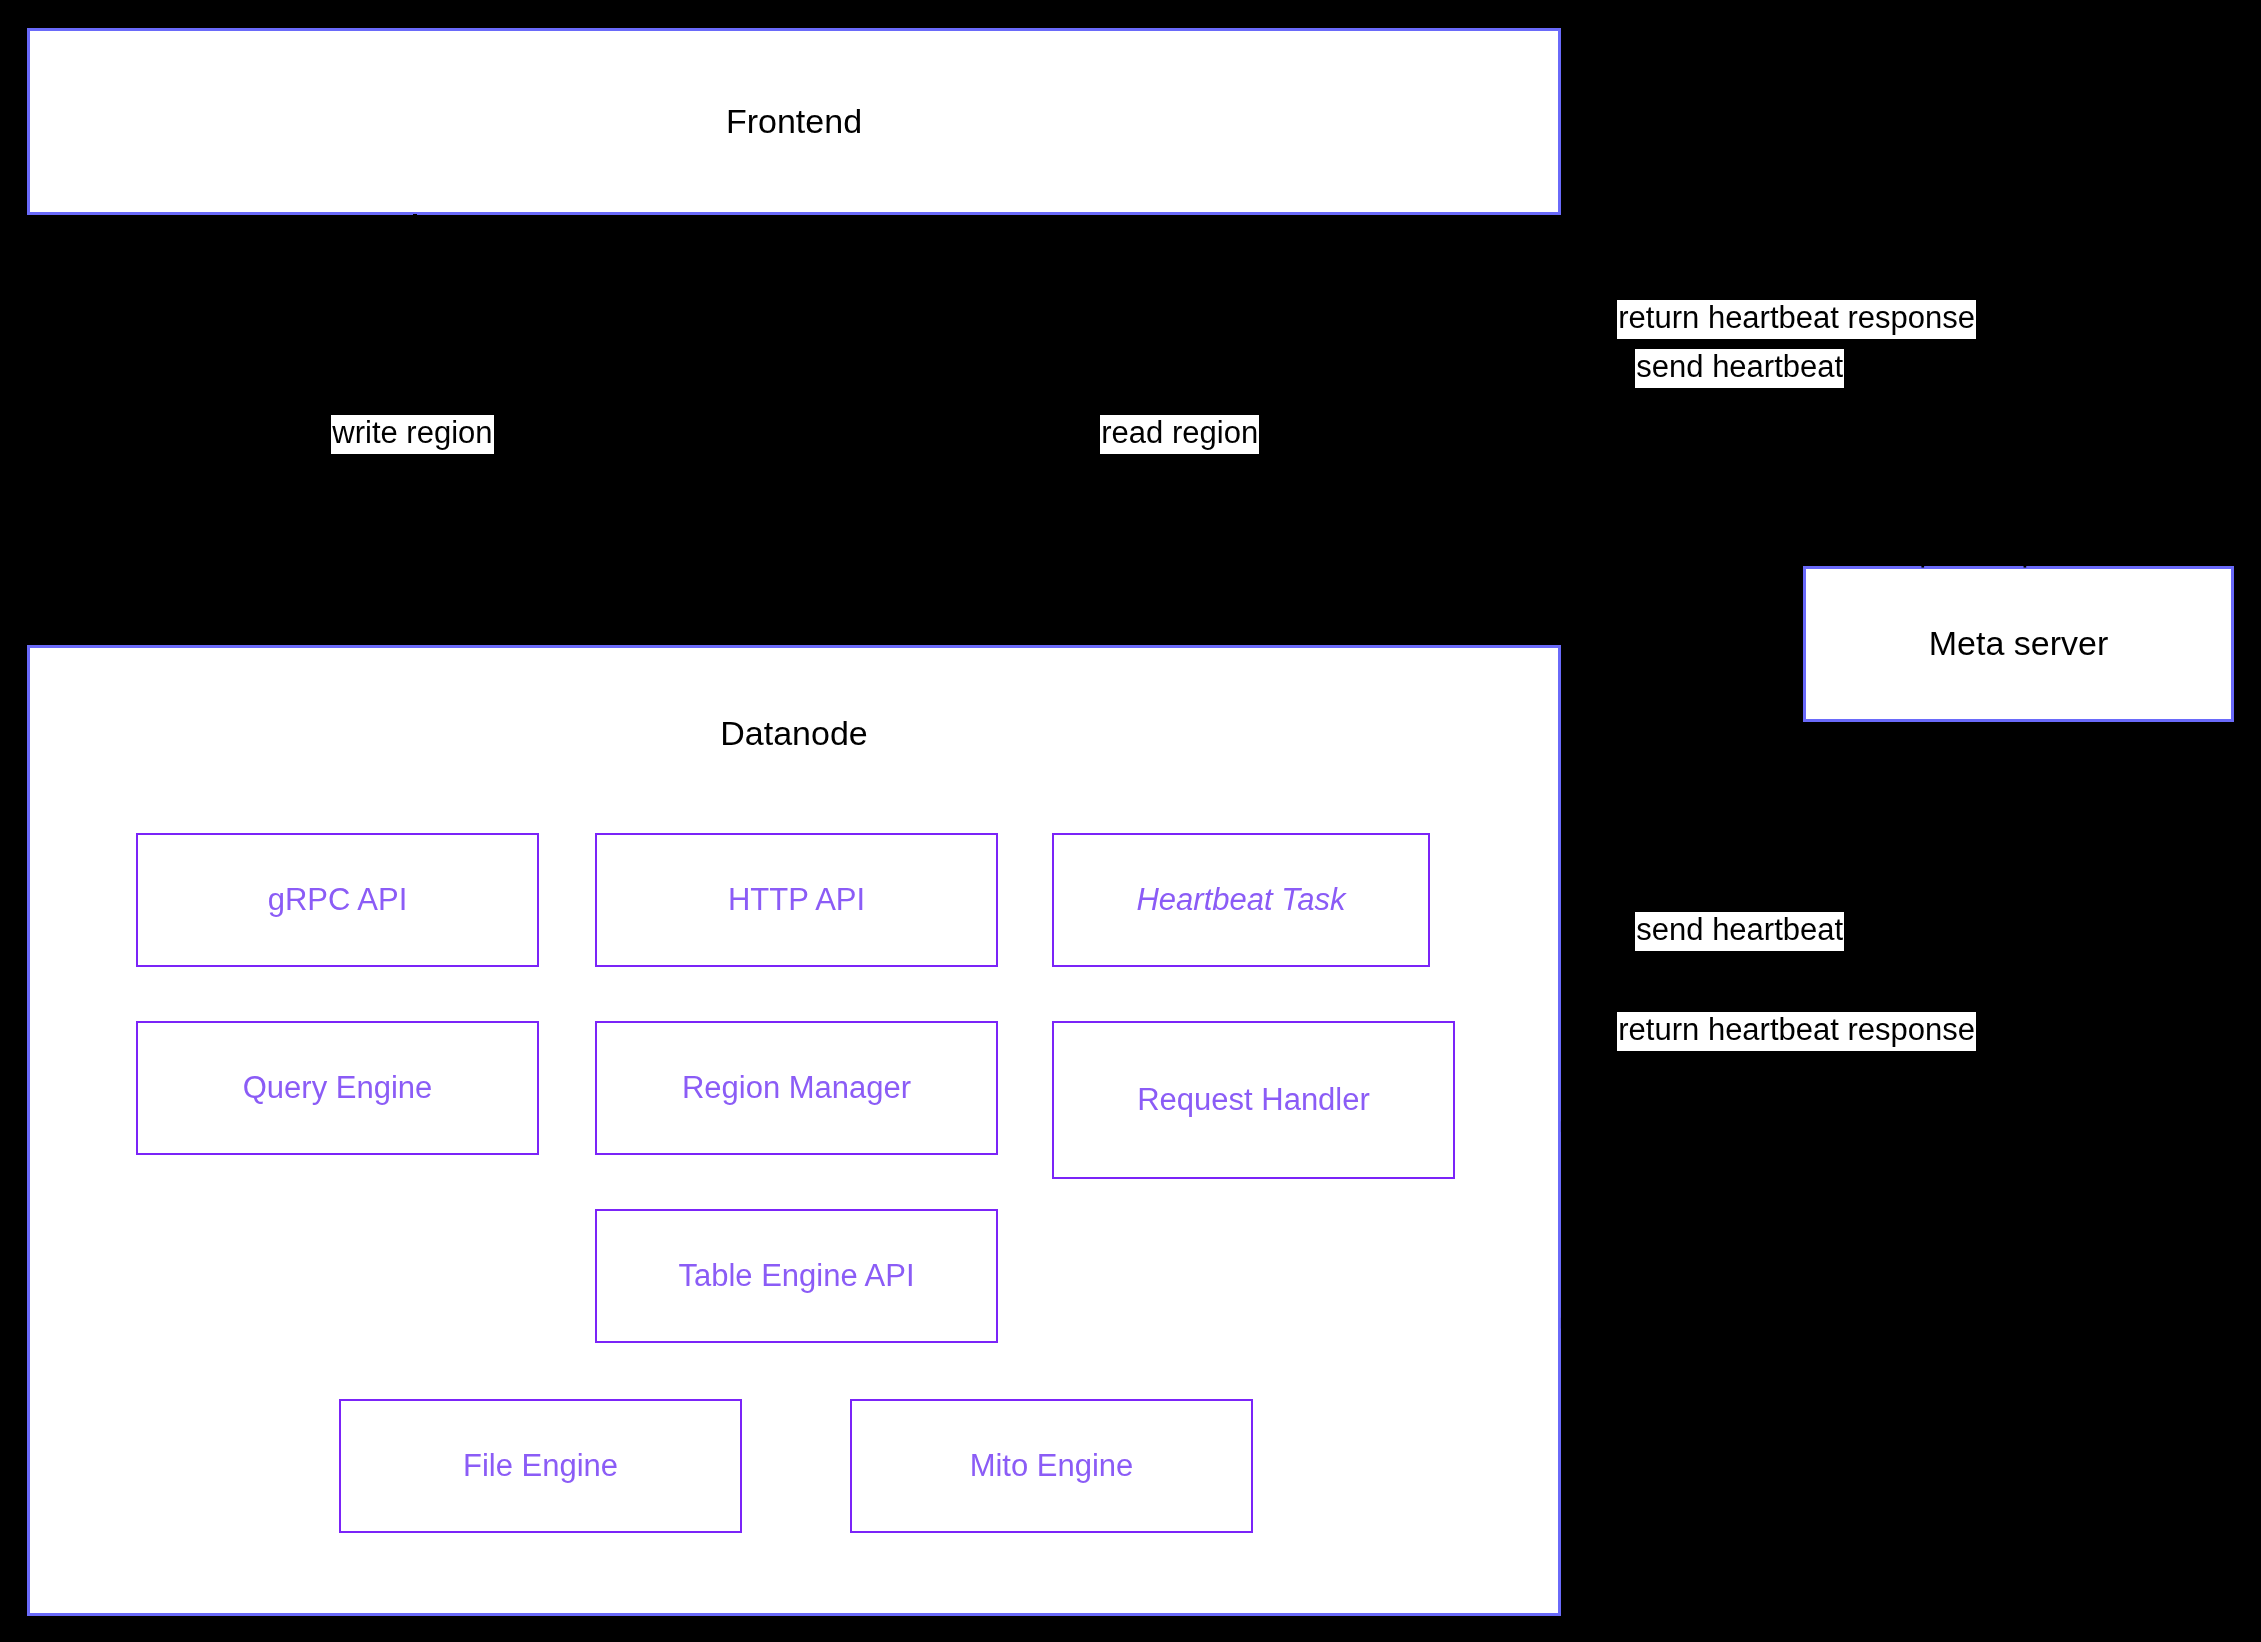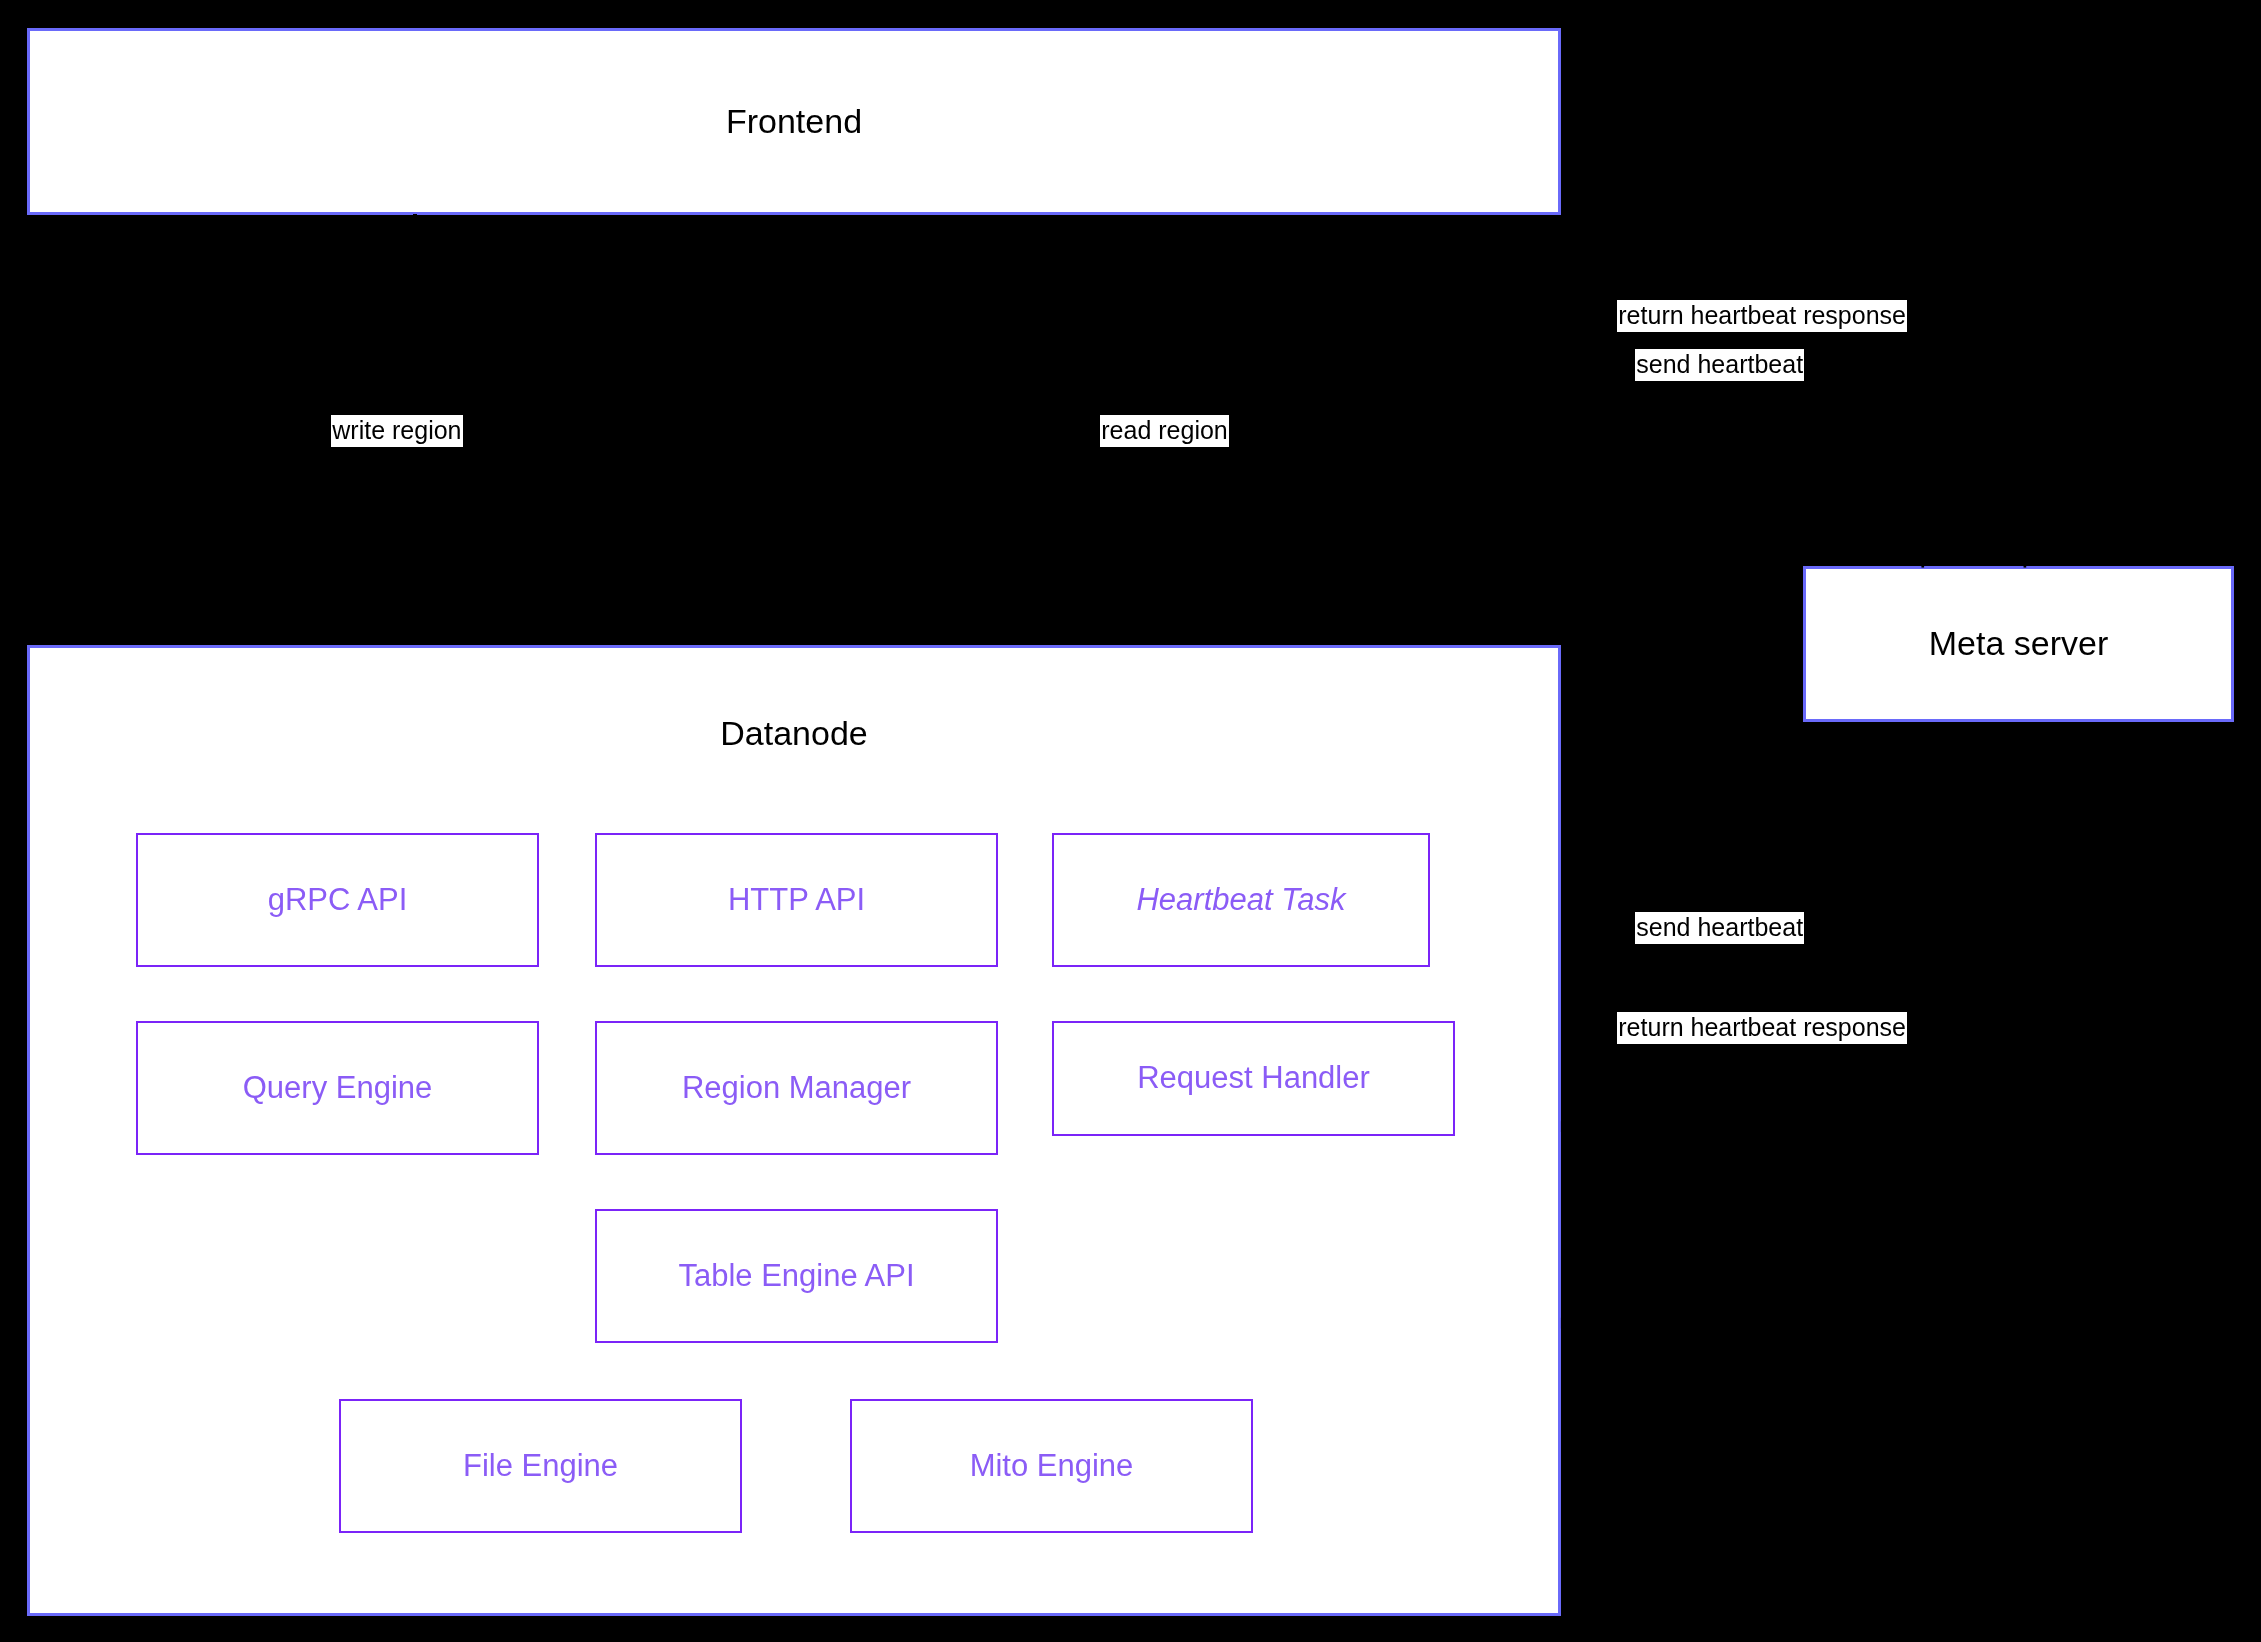--- a/index.html
+++ b/index.html
@@ -65,21 +65,21 @@
     font-family: "Liberation Sans", sans-serif;
     white-space: nowrap;
     line-height: 1.1;
   }
 
   
   .edge-label {
     position: absolute;
     background: #ffffff;
     color: #000000;
-    font-size: 25px;
+    font-size: 31px;
     font-family: "Liberation Sans", sans-serif;
     line-height: 1.12;
     white-space: nowrap;
     padding: 1.3px 1.3px 2.7px 1.3px;
     box-sizing: border-box;
   }
 
   
   .stub {
     position: absolute;
@@ -130,21 +130,21 @@
     <div class="node-inner" style="left:1022px; top:185px; width:378px; height:134px;font-style:italic;">
       <span>Heartbeat Task</span>
     </div>
 
     <div class="node-inner" style="left:106px; top:373px; width:403px; height:134px;">
       <span>Query Engine</span>
     </div>
     <div class="node-inner" style="left:565px; top:373px; width:403px; height:134px;">
       <span>Region Manager</span>
     </div>
-    <div class="node-inner" style="left:1022px; top:373px; width:403px; height:115px;">
+    <div class="node-inner" style="left:1022px; top:373px; width:403px; height:158px;">
       <span>Request Handler</span>
     </div>
 
     <div class="node-inner" style="left:565px; top:561px; width:403px; height:134px;text-align:right;">
       <span>Table Engine API</span>
     </div>
 
     <div class="node-inner" style="left:309px; top:751px; width:403px; height:134px;">
       <span>File Engine</span>
     </div>

